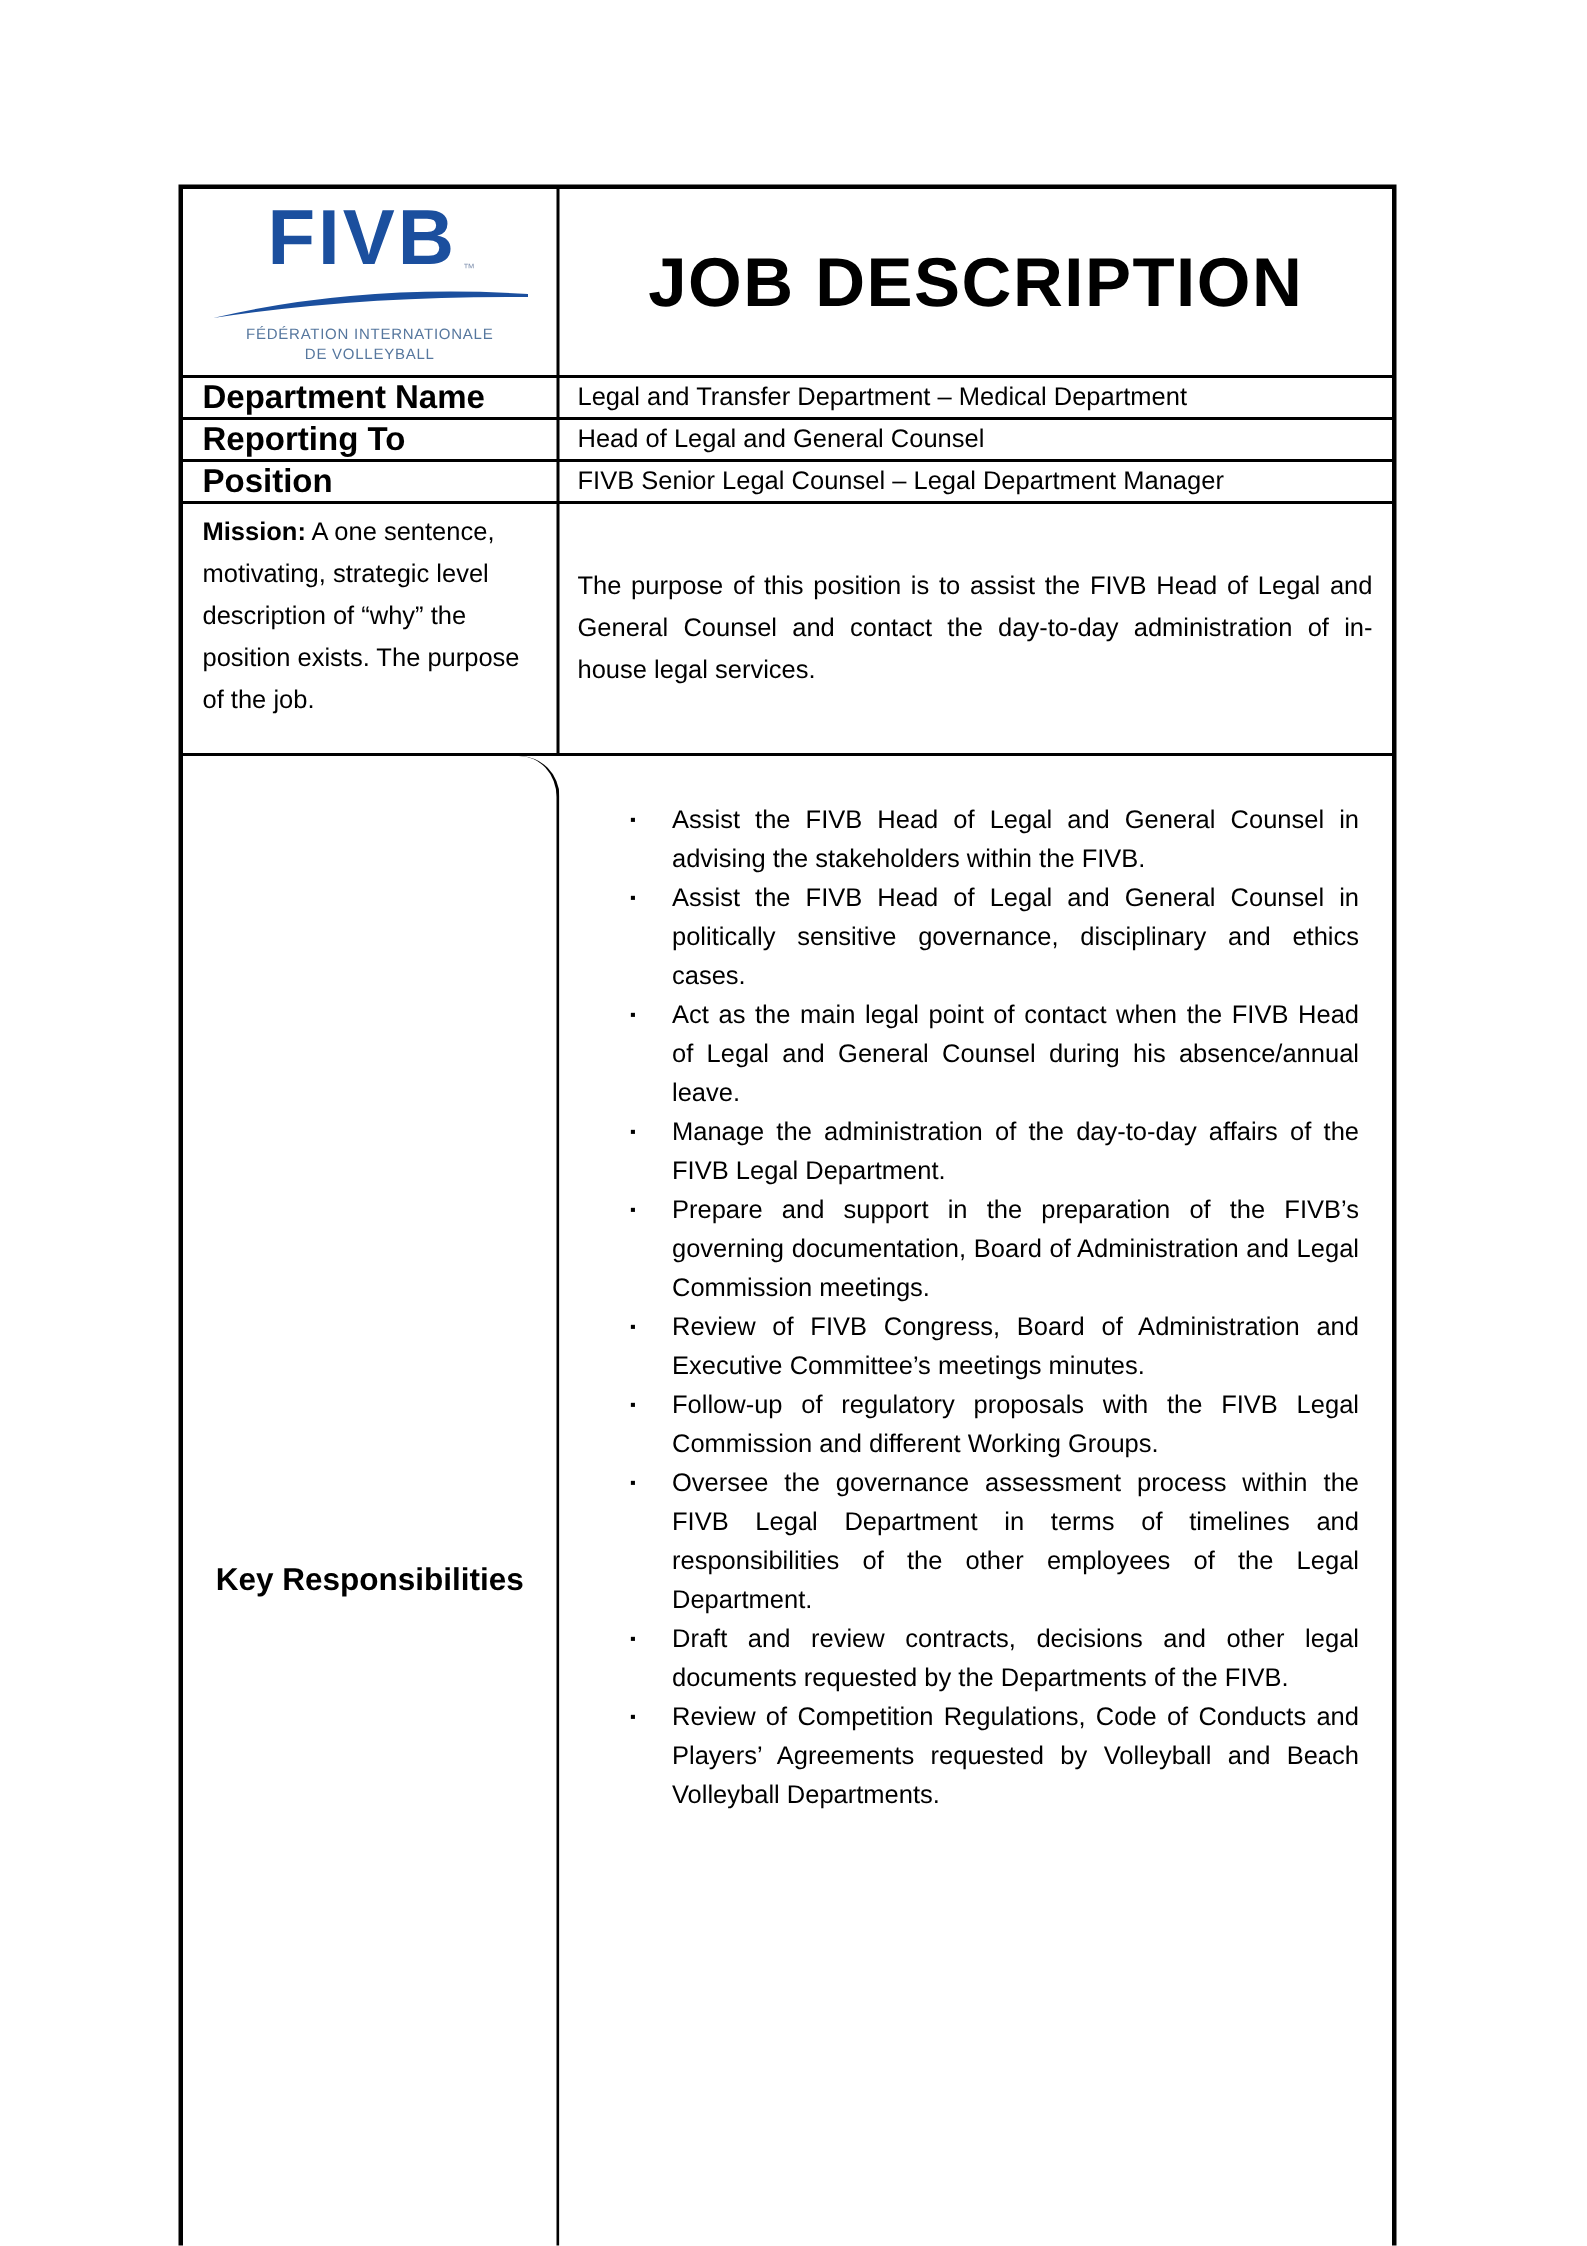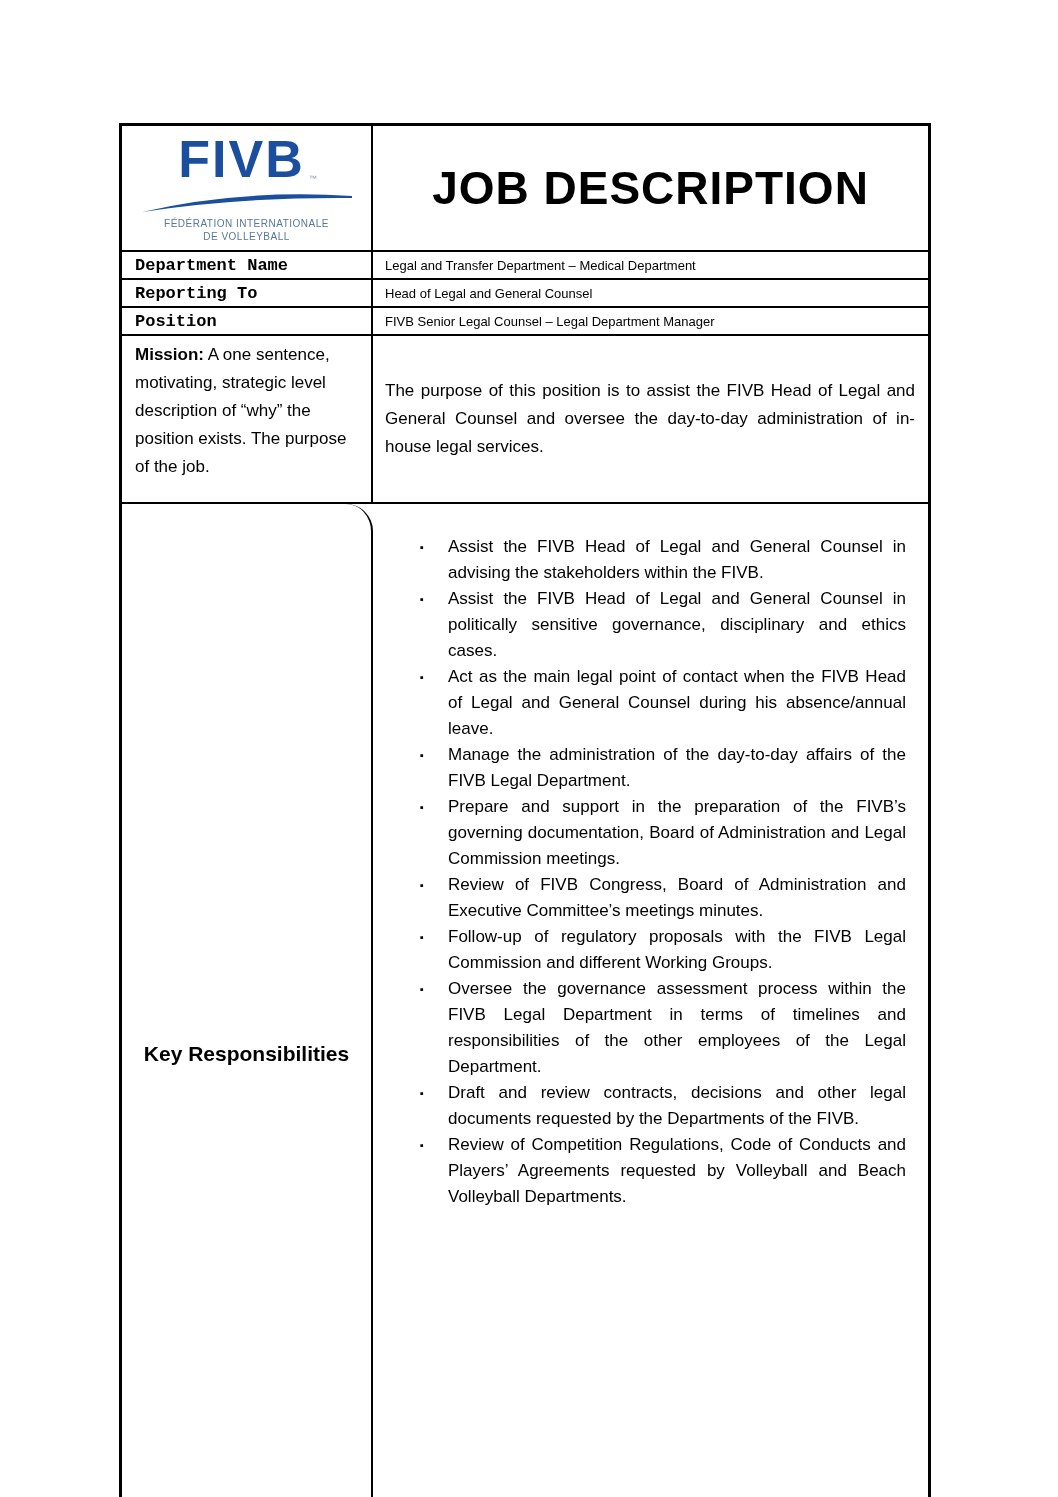--- a/index.html
+++ b/index.html
@@ -44,25 +44,25 @@
   .title-cell { display: flex; align-items: center; justify-content: center; }
   .doc-title {
     font-size: 46px; font-weight: bold; letter-spacing: 1px;
     color: #000000; white-space: nowrap;
   }
 
   
   .info-row { height: 28px; }
   .info-label {
     display: flex; align-items: center;
-    font-weight: bold; font-size: 17px; padding-left: 13px; font-family: Liberation Mono, monospace;
+    font-weight: bold; font-size: 22px; padding-left: 13px;
   }
   .info-value {
     display: flex; align-items: center;
-    font-size: 13px; padding-left: 12px; padding-right: 6px;
+    font-size: 17px; padding-left: 12px; padding-right: 6px;
     white-space: nowrap; overflow: hidden;
   }
 
   
   .mission-row { height: 168px; }
   .mission-label {
     padding: 5px 6px 0 13px;
     font-size: 17px; line-height: 28px;
   }
   .mission-label .bold { font-weight: bold; }
@@ -126,21 +126,21 @@
     <div class="row info-row">
       <div class="cell-left info-label">Position</div>
       <div class="cell-right info-value">FIVB Senior Legal Counsel – Legal Department Manager</div>
     </div>
 
     <div class="row mission-row">
       <div class="cell-left mission-label">
         <span class="bold">Mission:</span><span> A one sentence, motivating, strategic level description of “why” the position exists.  The purpose of the job.</span>
       </div>
       <div class="cell-right mission-value">
-        <p>The purpose of this position is to assist the FIVB Head of Legal and General Counsel and oversee the day-to-day administration of in-house legal services.</p>
+        <p>The purpose of this position is to assist the FIVB Head of Legal and General Counsel and contact the day-to-day administration of in-house legal services.</p>
       </div>
     </div>
 
     <div class="row resp-row">
       <div class="cell-left resp-label-cell">Key Responsibilities</div>
       <div class="cell-right resp-value-cell">
         <ul class="resp-list">
           <li>Assist the FIVB Head of Legal and General Counsel in advising the stakeholders within the FIVB.</li>
           <li>Assist the FIVB Head of Legal and General Counsel in politically sensitive governance, disciplinary and ethics cases.</li>
           <li>Act as the main legal point of contact when the FIVB Head of Legal and General Counsel during his absence/annual leave.</li>

